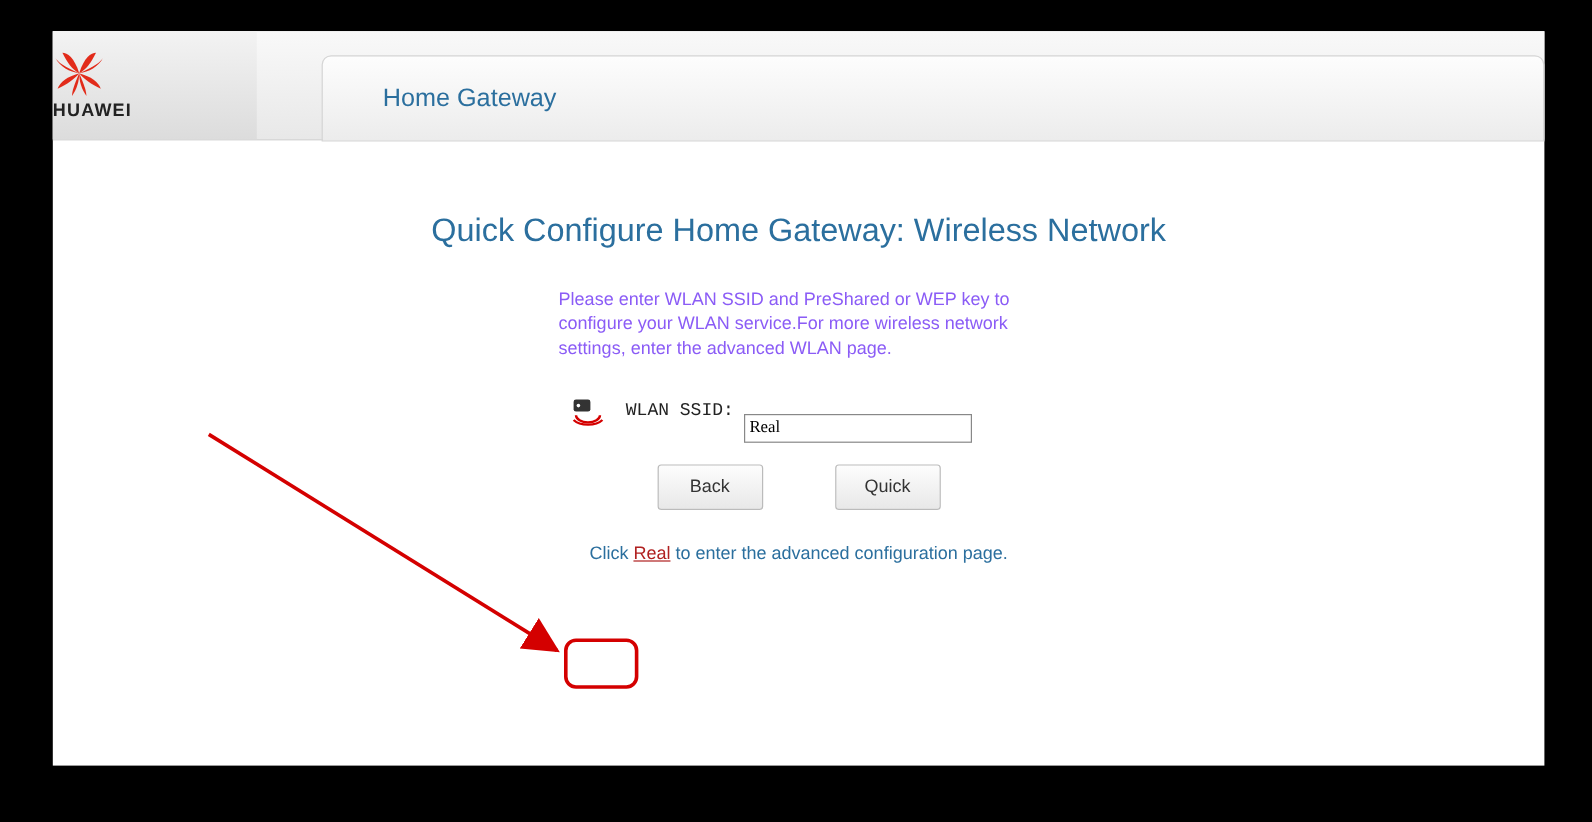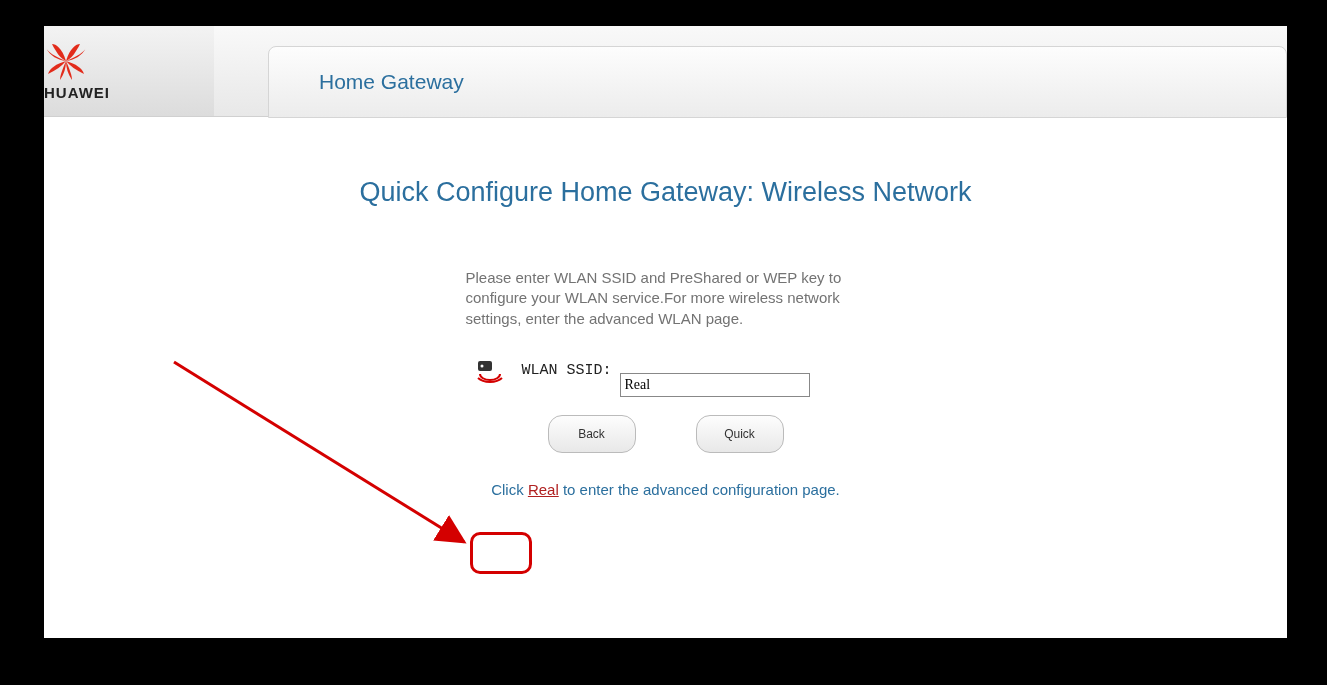--- a/index.html
+++ b/index.html
@@ -4,29 +4,29 @@
 <style>
   html,body{margin:0;padding:0;background:#000;width:1327px;height:685px;font-family:Arial,Helvetica,sans-serif;}
   .page{position:absolute;left:44px;top:26px;width:1243px;height:612px;background:#fff;}
   .header{height:90px;background:linear-gradient(#f9f9f9,#e8e8e8);border-bottom:1px solid #d0d0d0;position:relative;}
   .logo-box{position:absolute;left:0;top:0;width:170px;height:90px;background:linear-gradient(#f3f3f3,#dcdcdc);display:flex;flex-direction:column;align-items:flex-start;justify-content:center;}
   .logo-text{font-weight:bold;font-size:15px;letter-spacing:1px;color:#222;margin-top:4px;}
   .tab-bar{position:absolute;left:180px;top:20px;right:0;height:70px;background:linear-gradient(#fdfdfd,#ececec);border:1px solid #d5d5d5;border-radius:8px 8px 0 0;display:flex;align-items:center;margin-left:44px;}
   .tab-title{margin-left:50px;color:#2b6f9e;font-size:21px;}
   .content{position:relative;padding-top:60px;}
   .page-title{color:#2b6f9e;font-size:27px;text-align:center;}
-  .instructions{width:400px;margin:60px auto 0 auto;color:#737373;font-size:15px;line-height:1.35;}
+  .instructions{width:400px;margin:32px auto 0 auto;color:#8b5cf6;font-size:15px;line-height:1.35;}
   .form-block{width:400px;margin:18px auto 0 auto;}
   .form-row{display:flex;align-items:center;height:48px;}
   .icon-cell{width:46px;display:flex;justify-content:center;}
   .label-cell{width:100px;font-size:15px;color:#222;text-align:right;padding-right:8px;font-family:Liberation Mono, monospace;}
   .input-cell input{width:180px;height:20px;border:1px solid #888;padding:1px 4px;font-size:14px;font-family:Liberation Serif, serif;margin-top:28px;}
   .input-cell input.active{border:1px solid #2b6fae;outline:none;}
   .buttons{width:400px;margin:20px auto 0 auto;display:flex;justify-content:center;gap:60px;}
-  .btn{width:88px;height:38px;background:linear-gradient(#fdfdfd,#e8e8e8);border:1px solid #bbb;border-radius:14px;font-size:12px;color:#333;cursor:pointer;}
+  .btn{width:88px;height:38px;background:linear-gradient(#fdfdfd,#e8e8e8);border:1px solid #bbb;border-radius:3px;font-size:15px;color:#333;cursor:pointer;}
   .footer-line{text-align:center;margin-top:28px;font-size:15px;color:#2b6f9e;}
   .footer-line a{color:#b02020;text-decoration:underline;}
   .highlight-box{position:absolute;border:3px solid #d40000;border-radius:10px;width:56px;height:36px;z-index:5;pointer-events:none;}
   .arrow-svg{position:absolute;z-index:6;pointer-events:none;}
 </style>
 </head>
 <body>
 
 <div class="page">
 

